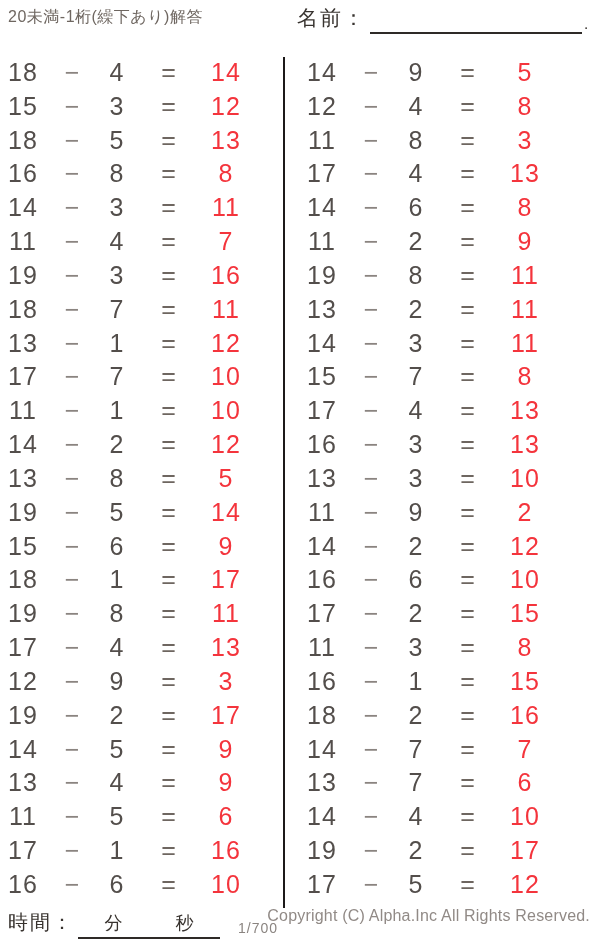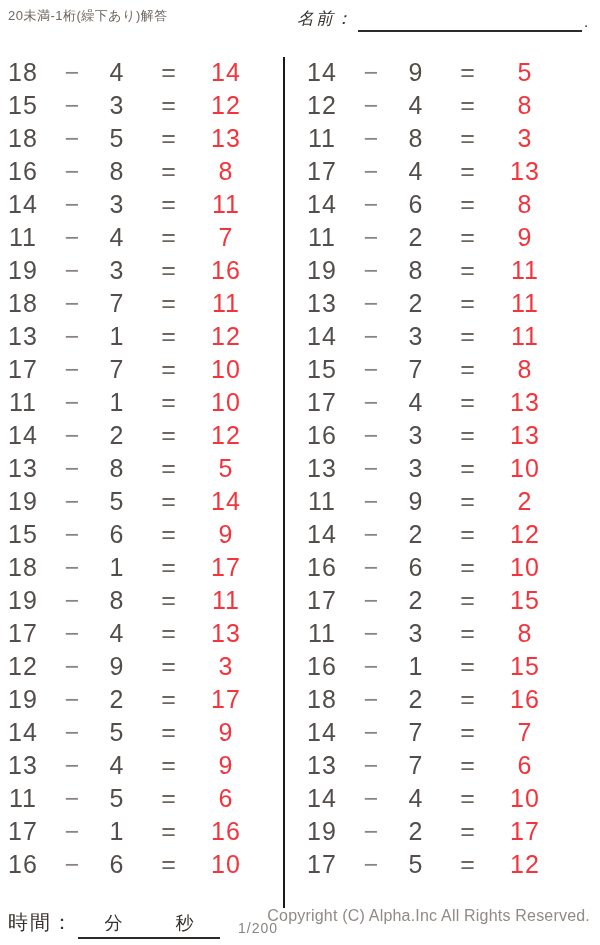--- a/index.html
+++ b/index.html
@@ -12,39 +12,39 @@
   html,body{margin:0;padding:0;}
   body{
     width:600px;height:945px;background:#ffffff;position:relative;overflow:hidden;
     font-family:"Liberation Sans",sans-serif;
   }
   .page{position:absolute;inset:0;}
 
   
   .doc-title{
     position:absolute;left:8px;top:7px;
-    font-size:13px;color:#6e6660;letter-spacing:0.5px;
+    font-size:16px;color:#6e6660;letter-spacing:0.5px;
   }
   .name-row{
     position:absolute;left:297px;top:4px;right:12px;
     display:flex;align-items:flex-end;
     font-family:"Liberation Serif","DejaVu Serif",serif;
     color:var(--label);
   }
-  .name-label{font-size:17px;letter-spacing:2px;white-space:nowrap;padding-bottom:2px;font-style:italic;}
+  .name-label{font-size:21px;letter-spacing:2px;white-space:nowrap;padding-bottom:2px;}
   .name-line{
     flex:1;height:26px;margin-left:4px;
     border-bottom:2px solid #2e2a27;
   }
   .name-dot{font-size:15px;padding-bottom:1px;margin-left:2px;}
 
   
   .main{position:absolute;left:0;top:56px;width:600px;height:852px;}
   .divider{position:absolute;left:283px;top:1px;width:2px;height:851px;background:#1c1919;}
-  .col{position:absolute;top:0;height:845px;display:flex;flex-direction:column;justify-content:flex-start;}
+  .col{position:absolute;top:0;height:845px;display:flex;flex-direction:column;justify-content:space-between;}
   .col-left{left:0;width:284px;}
   .col-right{left:299px;width:300px;}
   .row{
     height:33px;display:grid;align-items:center;
     grid-template-columns:46px 53px 36px 68px 46px;
   }
   .row span{text-align:center;font-size:25px;letter-spacing:1px;line-height:1;}
   .num{color:var(--digit);}
   .op{color:var(--op);}
   .eq{color:#6e6660;}
@@ -442,20 +442,20 @@
         </div>
       </div>
   </div>
 
   <div class="time-row">
     <span class="time-label">時間：</span>
     <span class="time-line">
       <span>分</span>
       <span>秒</span>
     </span>
-    <span class="page-number">1/200</span>
+    <span class="page-number">1/700</span>
   </div>
 
   <div class="copyright">
     <div>Copyright (C) Alpha.Inc All Rights Reserved.</div>
   </div>
 
 </div>
 
 </body></html>

